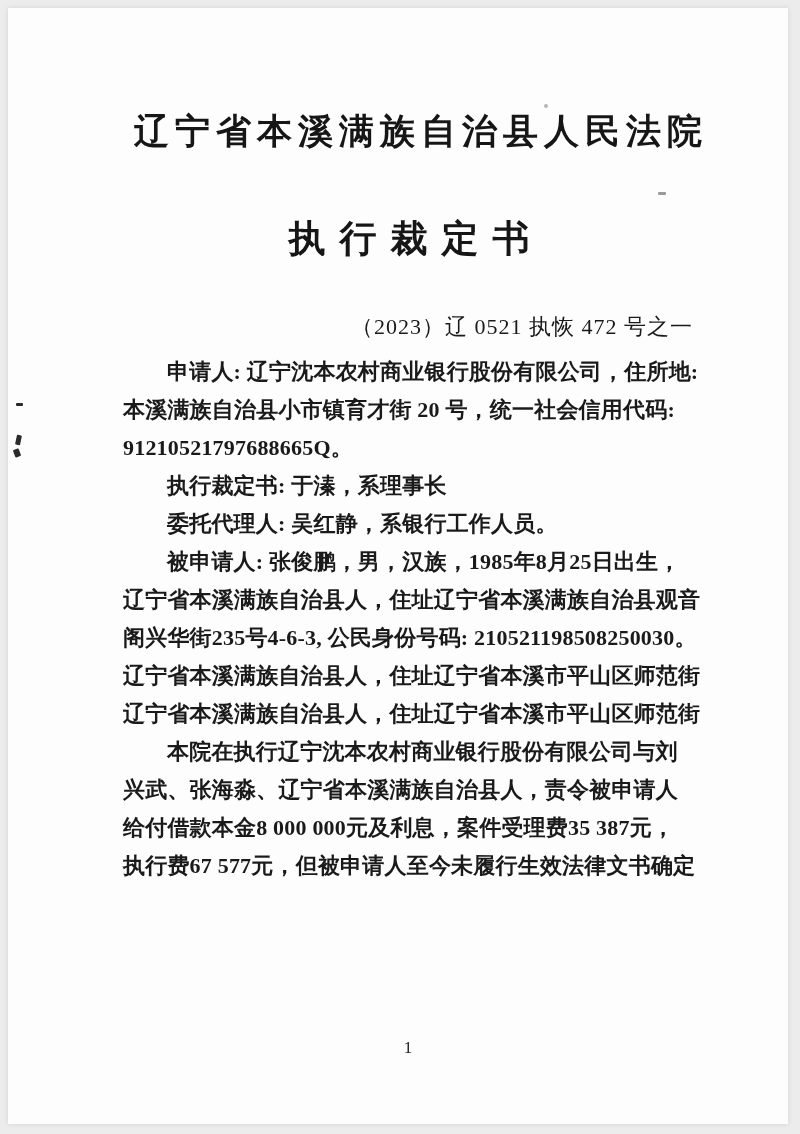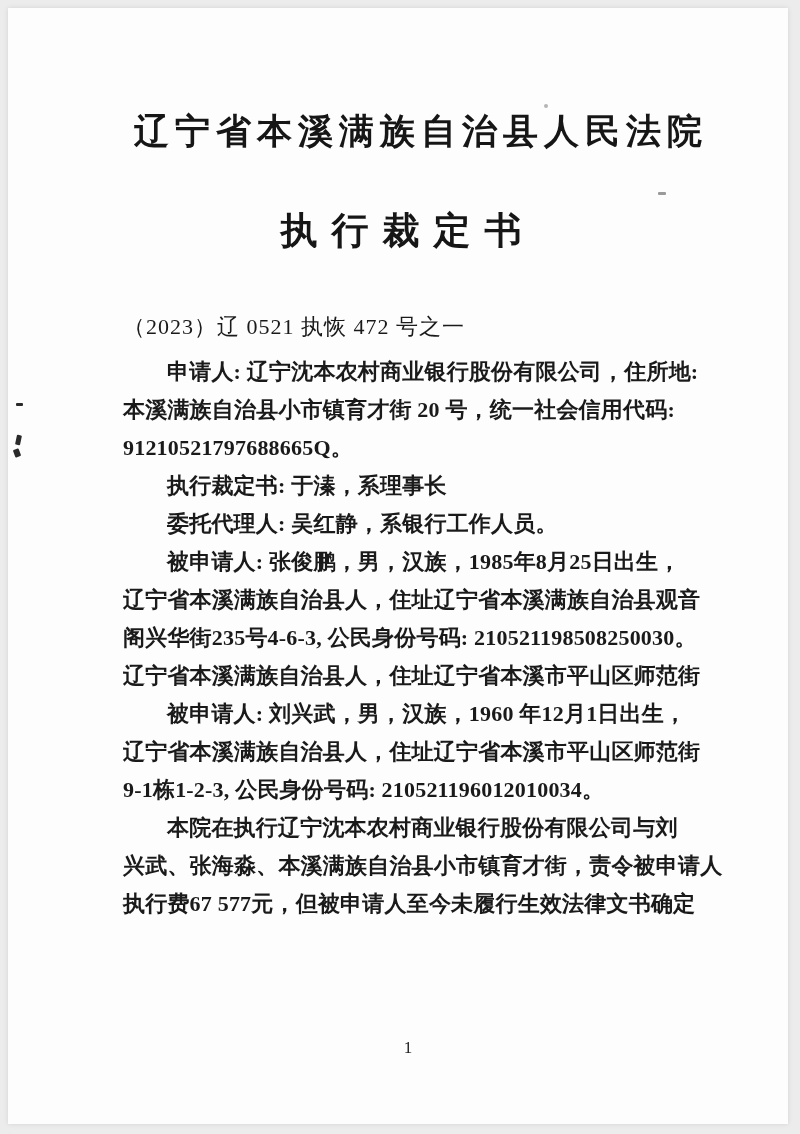--- a/index.html
+++ b/index.html
@@ -28,38 +28,38 @@
     text-align: right;
     font-size: 35px;
     font-weight: bold;
     letter-spacing: 6px;
     color: #161616;
     white-space: nowrap;
   }
   .doc-title {
     position: absolute;
     top: 198px; left: 112px; width: 576px;
-    margin: 0;
+    margin: 8px;
     text-align: center;
     font-size: 37px;
     font-weight: bold;
     letter-spacing: 14px;
     color: #161616;
     white-space: nowrap;
   }
   .text-col {
     position: absolute;
     top: 300px; left: 115px;
     width: 570px;
     font-size: 22px;
     color: #1a1a1a;
   }
   .case-line {
     height: 38px; line-height: 38px;
-    text-align: left;
+    text-align: right;
     white-space: nowrap;
     margin-bottom: 7px;
     letter-spacing: 1px;
   }
   .bline {
     height: 38px; line-height: 38px;
     white-space: nowrap;
     letter-spacing: 0.2px;
     font-weight: bold;
   }
@@ -93,25 +93,24 @@
 
       <div class="bline indent">申请人: 辽宁沈本农村商业银行股份有限公司，住所地:</div>
       <div class="bline">本溪满族自治县小市镇育才街 20 号，统一社会信用代码:</div>
       <div class="bline">91210521797688665Q。</div>
       <div class="bline indent">执行裁定书: 于溱，系理事长</div>
       <div class="bline indent">委托代理人: 吴红静，系银行工作人员。</div>
       <div class="bline indent">被申请人: 张俊鹏，男，汉族，1985年8月25日出生，</div>
       <div class="bline">辽宁省本溪满族自治县人，住址辽宁省本溪满族自治县观音</div>
       <div class="bline">阁兴华街235号4-6-3, 公民身份号码: 210521198508250030。</div>
       <div class="bline">辽宁省本溪满族自治县人，住址辽宁省本溪市平山区师范街</div>
-      <div class="bline indent">被申请人: 刘兴武，男，汉族，1960 年12月1日出生，</div>
       <div class="bline">辽宁省本溪满族自治县人，住址辽宁省本溪市平山区师范街</div>
-      <div class="bline">9-1栋1-2-3, 公民身份号码: 210521196012010034。</div>
       <div class="bline indent">本院在执行辽宁沈本农村商业银行股份有限公司与刘</div>
-      <div class="bline">兴武、张海淼、本溪满族自治县小市镇育才街，责令被申请人</div>
+      <div class="bline">兴武、张海淼、辽宁省本溪满族自治县人，责令被申请人</div>
+      <div class="bline">给付借款本金8 000 000元及利息，案件受理费35 387元，</div>
       <div class="bline">执行费67 577元，但被申请人至今未履行生效法律文书确定</div>
     </div>
 
     <div class="page-num">1</div>
 
     <div class="artifact a1"></div>
     <div class="artifact a2"></div>
     <div class="artifact a3"></div>
     <div class="artifact a4"></div>
     <div class="artifact a5"></div>

